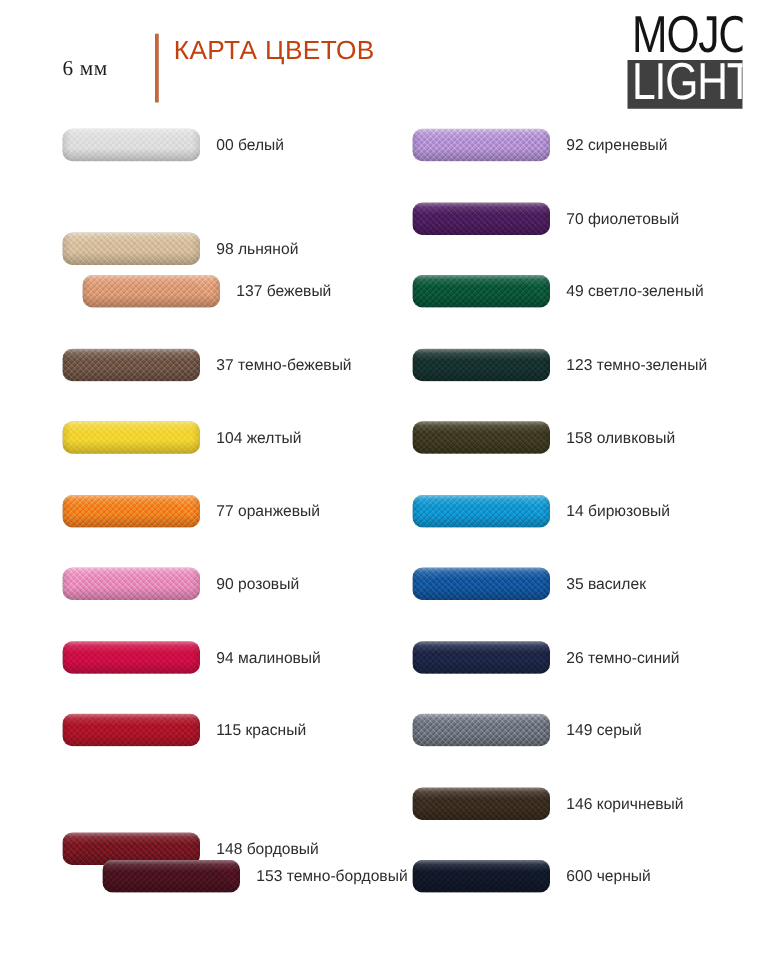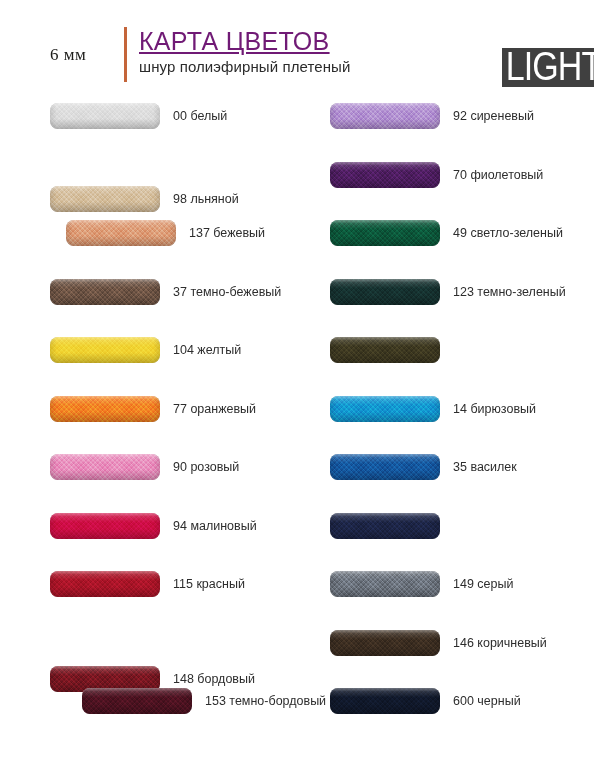--- a/index.html
+++ b/index.html
@@ -42,27 +42,26 @@
     height: 55px;
     background: #c4653a;
   }
   .title-block {
     position: absolute;
     left: 139px;
     top: 28px;
   }
   .title-main {
     font-family: "Liberation Sans", sans-serif;
-    font-size: 25px;
+    font-size: 21px;
     font-weight: 400;
-    color: #701a75;
+    color: #c2410c;
     letter-spacing: 0.3px;
     line-height: 26px;
     white-space: nowrap;
-    text-decoration: underline;
   }
   .title-sub {
     font-family: "Liberation Sans", sans-serif;
     font-size: 15px;
     font-weight: 400;
     color: #2b2b2b;
     letter-spacing: 0.1px;
     line-height: 22px;
     margin-top: 2px;
     white-space: nowrap;
@@ -201,24 +200,26 @@
 <body>
 
 <div class="header">
 
   <div class="size-label">6 мм</div>
 
   <div class="header-divider"></div>
 
   <div class="title-block">
     <div class="title-main">КАРТА ЦВЕТОВ</div>
-    <div class="title-sub">шнур полиэфирный плетеный</div>
   </div>
 
   <div class="logo">
+    <div class="logo-top">
+      <div class="logo-word mojo">MOJO</div>
+    </div>
     <div class="logo-bottom">
       <div class="logo-word light">LIGHT</div>
     </div>
   </div>
 
 </div>
 
 <div class="swatch-grid">
   <div class="col col-left" id="col-left">
       <div class="row" style="top: 7px;">
@@ -358,20 +359,21 @@
         </div>
         <div class="cord-label">123 темно-зеленый</div>
       </div>
       <div class="row" style="top: 241px;">
         <div class="cord">
           <div class="base" style="background: rgb(60, 55, 32);"></div>
           <div class="weave"></div>
           <div class="shade"></div>
           <div class="ends"></div>
         </div>
+        <div class="cord-label">158 оливковый</div>
       </div>
       <div class="row" style="top: 299.5px;">
         <div class="cord">
           <div class="base" style="background: rgb(18, 148, 207);"></div>
           <div class="weave"></div>
           <div class="shade"></div>
           <div class="ends"></div>
         </div>
         <div class="cord-label">14 бирюзовый</div>
       </div>
@@ -384,20 +386,21 @@
         </div>
         <div class="cord-label">35 василек</div>
       </div>
       <div class="row" style="top: 416.5px;">
         <div class="cord">
           <div class="base" style="background: rgb(28, 36, 68);"></div>
           <div class="weave"></div>
           <div class="shade"></div>
           <div class="ends"></div>
         </div>
+        <div class="cord-label">26 темно-синий</div>
       </div>
       <div class="row" style="top: 475px;">
         <div class="cord">
           <div class="base" style="background: rgb(106, 113, 123);"></div>
           <div class="weave"></div>
           <div class="shade"></div>
           <div class="ends"></div>
         </div>
         <div class="cord-label">149 серый</div>
       </div>

